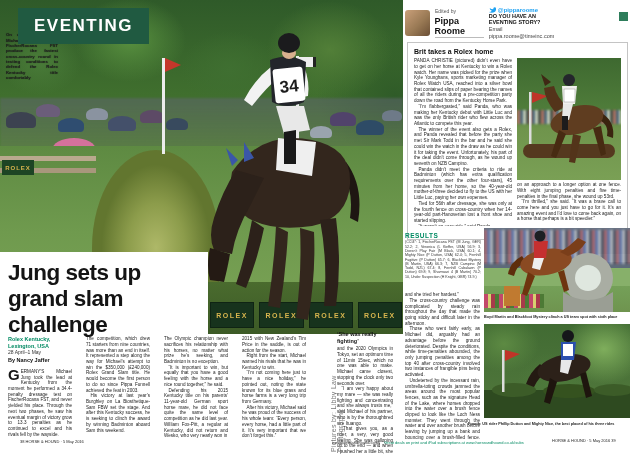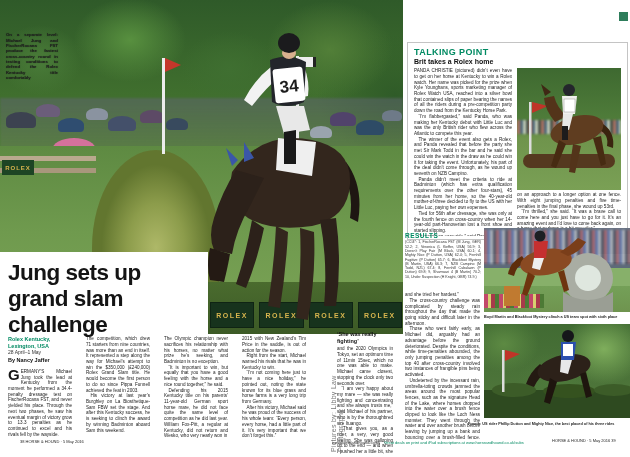--- a/index.html
+++ b/index.html
@@ -209,20 +209,21 @@
       </g>
       <path d="M84 84 L112 84 L118 108 L92 112 Z" fill="#e8e8e8"></path>
       <path d="M92 110 L104 108 L104 142 L92 142 Z" fill="#191919"></path>
     </svg>
 
     <div class="abs hero-caption">
       <div class="micro">On a separate level: Michael Jung and FischerRocana FST produce the fastest cross-country round in testing conditions to defend the Rolex Kentucky title comfortably</div>
     </div>
   </div>
 
+  <div class="abs kicker">EVENTING</div>
 
   <div class="abs headline-box">
     <div class="headline">Jung sets up grand slam challenge</div>
   </div>
 
   <div class="abs col colA">
     <div class="micro">
       <div class="sf-venue">Rolex Kentucky, Lexington, USA</div>
       <div class="sf-dates">28 April–1 May</div>
       <div class="sf-byline">By Nancy Jaffer</div>
@@ -258,27 +259,43 @@
       <div class="paras">
           <p>and the 2020 Olympics in Tokyo, set an optimum time of 11min 15sec, which no one was able to make. Michael came closest, stopping the clock only two seconds over.</p>
           <p>“I am very happy about my mare — she was really fighting and concentrating and she always trusts me,” said Michael of his partner, who is by the thoroughbred sire Ituango.</p>
           <p>“That gives you, as a rider, a very, very good feeling. She was galloping up to the end — and when I pushed her a little bit, she galloped as hard as she can</p>
         </div>
     </div>
   </div>
 
   <div class="abs credit">Pictures by: Libby Law Photography</div>
 
+  <div class="abs ed-bar">
+    <div class="avatar"></div>
+    <div class="ed-name-block">
+      <div class="ed-label">Edited by</div>
+      <div class="ed-name">Pippa Roome</div>
+    </div>
+    <div class="tw-block">
+      <div class="tw-row">
+        <svg width="7" height="6" viewBox="0 0 10 8">
+          <path d="M0 7 Q3 7 4 5 Q1 4 1 1 Q3 3 6 3 Q6 0 8 0 Q10 0 10 2 L10 4 Q9 8 4 8 Q1 8 0 7 Z" fill="#1da1f2"></path>
+        </svg>
+        <span class="tw-handle">@pipparoome</span>
+      </div>
+      <div class="tw-q">DO YOU HAVE AN EVENTING STORY?</div>
+      <div class="tw-e">Email pippa.roome@timeinc.com</div>
+    </div>
+  </div>
   <div class="abs section-title">
     <div class="green-sq"></div>
   </div>
 
   <div class="abs tp-box">
     <div class="tp-inner">
-      <div class="tp-heading">TALKING POINT</div>
       <div class="tp-sub">Brit takes a Rolex home</div>
       <div class="tp-cols">
         <div class="tp-left">
           <div class="micro paras">
               <p>PANDA CHRISTIE (pictured) didn’t even have to get on her horse at Kentucky to win a Rolex watch. Her name was picked for the prize when Kyle Younghans, sports marketing manager of Rolex Watch USA, reached into a silver bowl that contained slips of paper bearing the names of all the riders during a pre-competition party down the road from the Kentucky Horse Park.</p>
               <p>“I’m flabbergasted,” said Panda, who was making her Kentucky debut with Little Luc and was the only British rider who flew across the Atlantic to compete this year.</p>
               <p>The winner of the event also gets a Rolex, and Panda revealed that before the party she met Sir Mark Todd in the bar and he said she could win the watch in the draw as he could win it for taking the event. Unfortunately, his part of the deal didn’t come through, as he wound up seventh on NZB Campino.</p>
               <p>Panda didn’t meet the criteria to ride at Badminton (which has extra qualification requirements over the other four-stars), 45 minutes from her home, so the 40-year-old mother-of-three decided to fly to the US with her Little Luc, paying her own expenses.</p>
               <p>Tied for 56th after dressage, she was only at the fourth fence on cross-country when her 14-year-old part-Hanoverian lost a front shoe and started slipping.</p>
               <p>“It wasn’t an easy ride,” said Panda.</p>

